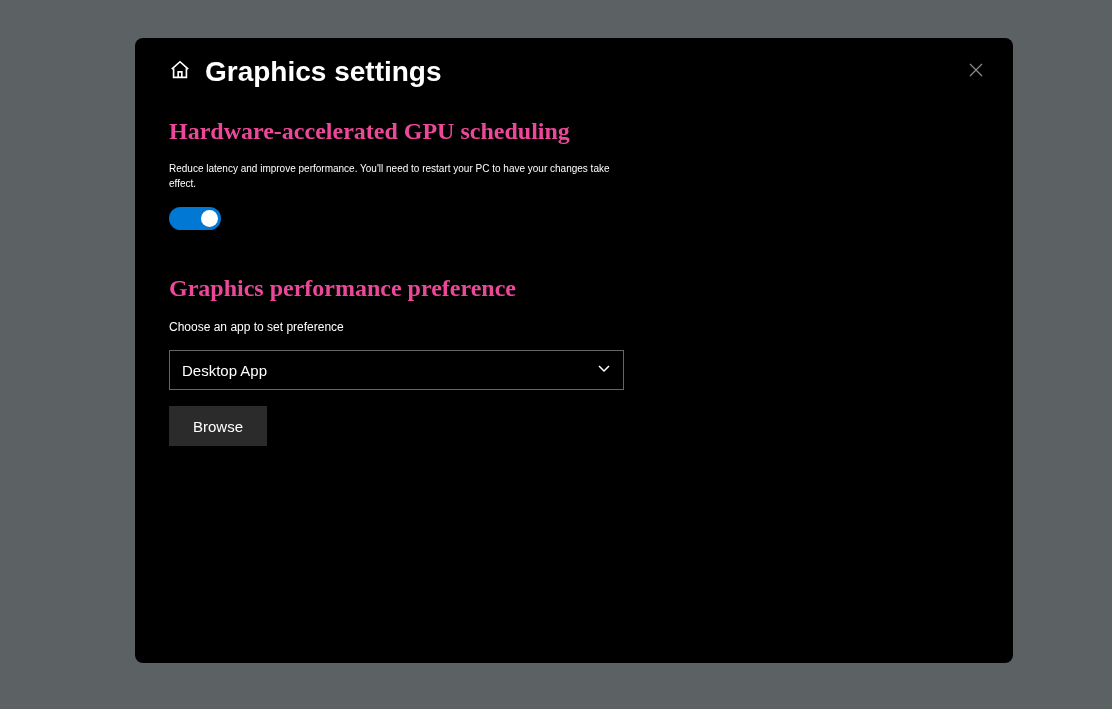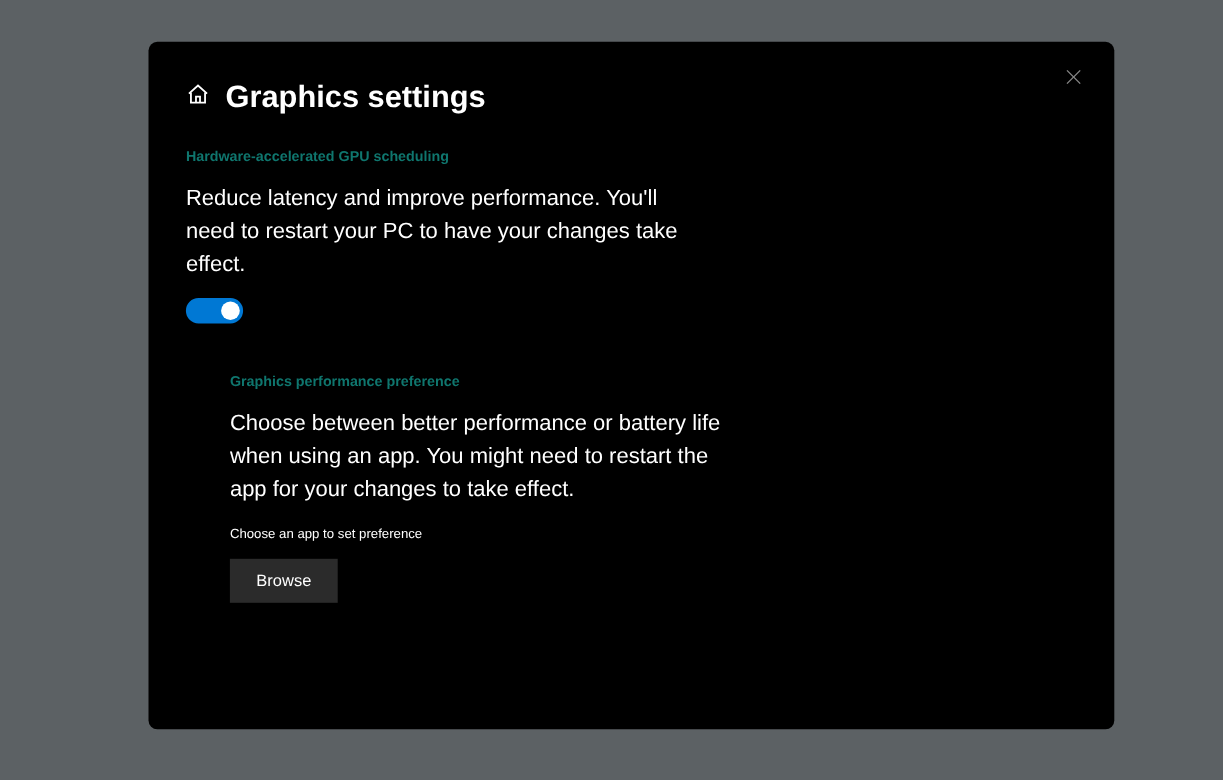--- a/index.html
+++ b/index.html
@@ -17,21 +17,21 @@
     }
     .dialog {
       position: absolute;
       left: 135px;
       top: 38px;
       width: 878px;
       height: 625px;
       background-color: #000000;
       border-radius: 8px;
       color: #ffffff;
-      padding: 30px 34px;
+      padding: 14px 34px;
     }
     .close-button {
       position: absolute;
       top: 26px;
       right: 30px;
       width: 14px;
       height: 14px;
       cursor: pointer;
       color: #8a8a8a;
       font-size: 14px;
@@ -61,27 +61,28 @@
     }
     .title {
       font-size: 28px;
       font-weight: 600;
       color: #ffffff;
     }
     .section {
       margin-bottom: 26px;
     }
     .section-title {
-      font-size: 13px;
+      font-size: 24px;
       font-weight: 600;
-      color: #0f766e;
+      color: #ec4899;
       margin-bottom: 16px;
+      font-family: Liberation Serif, serif;
     }
     .section-desc {
-      font-size: 20px;
+      font-size: 10px;
       font-weight: 400;
       color: #ffffff;
       line-height: 1.5;
       max-width: 460px;
       margin-bottom: 16px;
     }
     .toggle {
       width: 52px;
       height: 23px;
       background-color: #0078d4;
@@ -93,21 +94,20 @@
       position: absolute;
       right: 3px;
       top: 3px;
       width: 17px;
       height: 17px;
       background-color: #ffffff;
       border-radius: 50%;
     }
     .section2 {
       margin-top: 45px;
-      margin-left: 40px;
     }
     .field-label {
       font-size: 12px;
       color: #ffffff;
       margin-bottom: 16px;
       margin-top: 18px;
     }
     .select-wrap {
       position: relative;
       width: 455px;
@@ -178,18 +178,25 @@
   <div class="section">
     <h2 class="section-title">Hardware-accelerated GPU scheduling</h2>
     <p class="section-desc">Reduce latency and improve performance. You'll need to restart your PC to have your changes take effect.</p>
     <div class="toggle">
       <div class="toggle-thumb"></div>
     </div>
   </div>
 
   <div class="section section2">
     <h2 class="section-title">Graphics performance preference</h2>
-    <p class="section-desc">Choose between better performance or battery life when using an app. You might need to restart the app for your changes to take effect.</p>
     <p class="field-label">Choose an app to set preference</p>
+    <div class="select-wrap">
+      <span class="select-value">Desktop App</span>
+      <span class="select-chevron">
+        <svg viewBox="0 0 14 14">
+            <polyline points="2,5 7,10 12,5"></polyline>
+          </svg>
+      </span>
+    </div>
     <button class="browse-button">Browse</button>
   </div>
 
 </div>
 
 </body></html>

